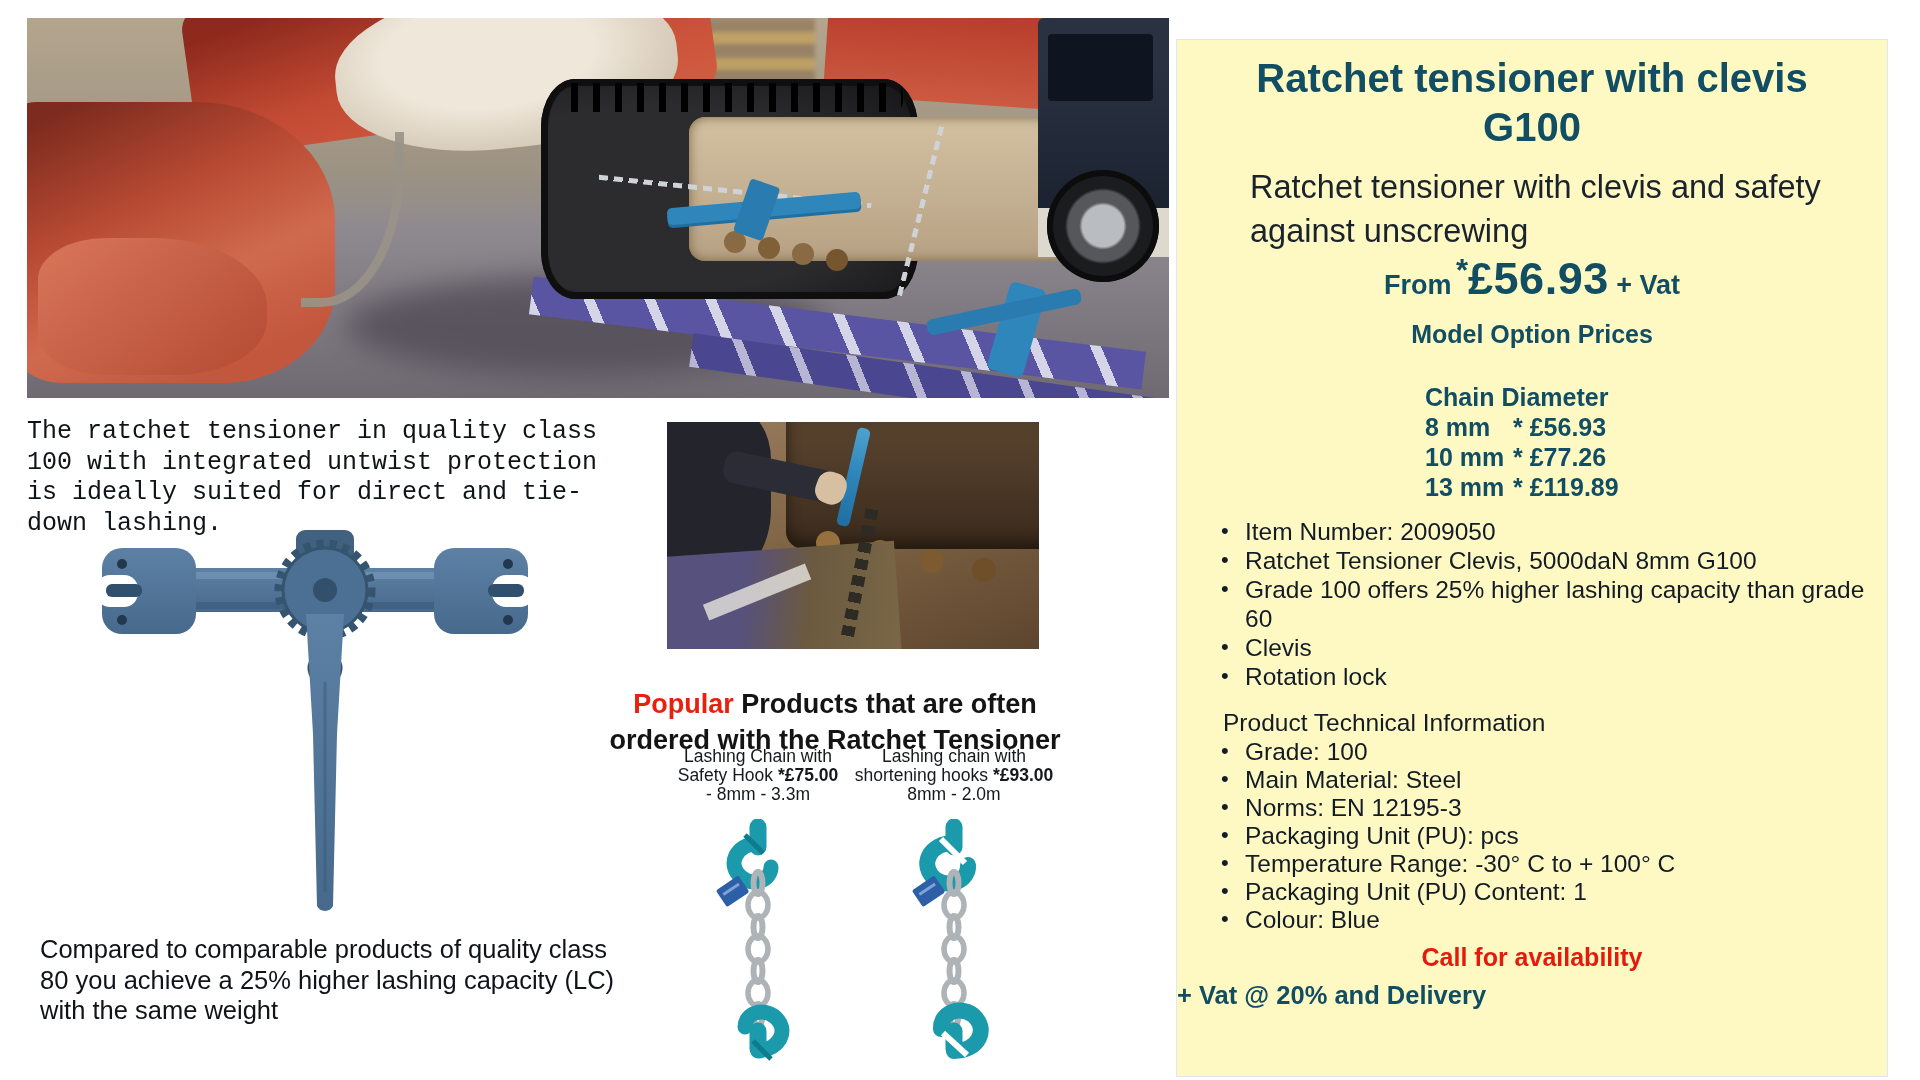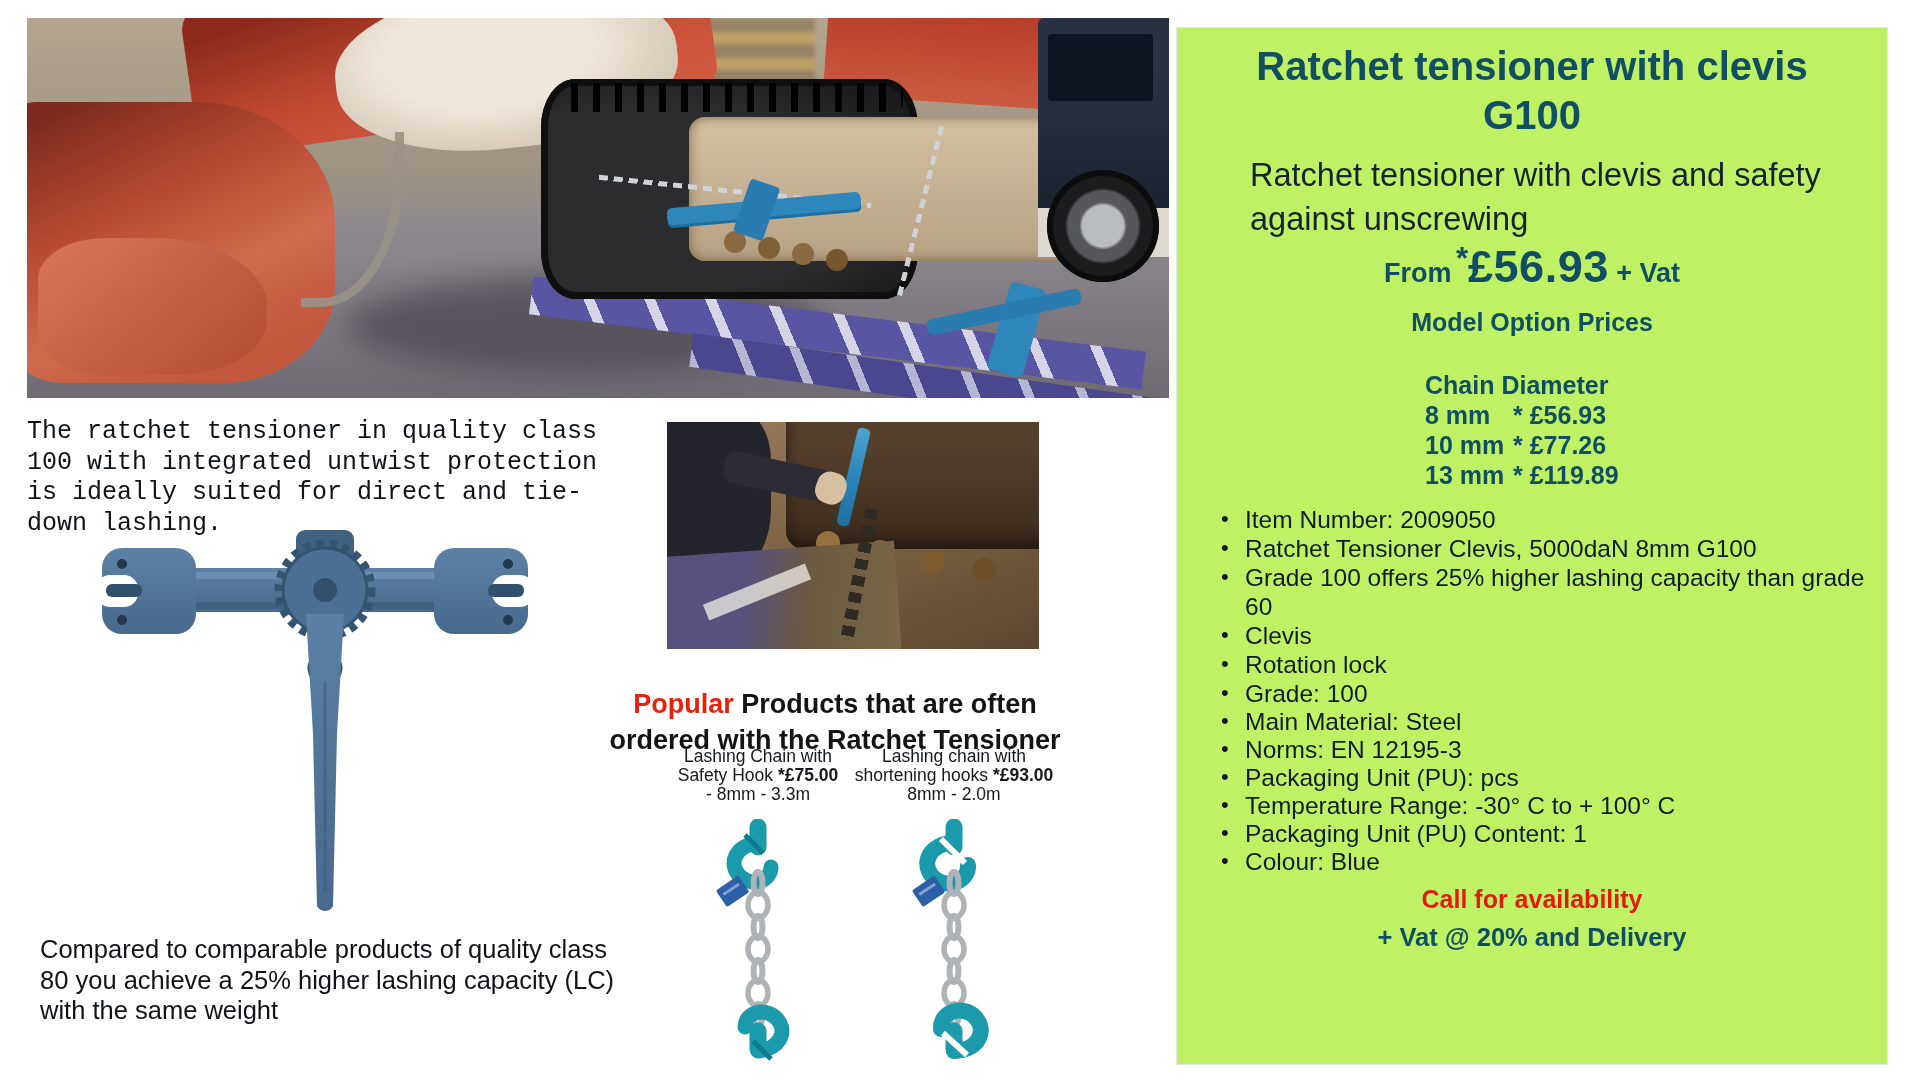--- a/index.html
+++ b/index.html
@@ -60,38 +60,38 @@
   
   #popular { left:600px; top:686px; width:470px; text-align:center; font-size:27px; font-weight:700; line-height:36px; color:#141414; }
   #popular .hl { color:#e8210d; }
   .card { position:absolute; text-align:center; font-size:17.5px; line-height:19px; color:#15191d; }
   #card-left  { left:660px; top:747px; width:196px; }
   #card-right { left:848px; top:747px; width:212px; }
   .card b { font-weight:700; }
   .card svg { margin-top:15px; }
 
   
-  #panel { left:1176px; top:27px; width:712px; height:1038px; background:#bef264; border:1px solid #dfe7f1; overflow:hidden; }
+  #panel { left:1176px; top:39px; width:712px; height:1038px; background:#fef9c3; border:1px solid #dfe7f1; overflow:hidden; }
   #panel .title { margin-top:14px; text-align:center; font-size:40px; font-weight:700; line-height:49px; color:#114e63; }
   #panel .subtitle { margin-top:13px; padding:0 58px 0 73px; font-size:32.5px; line-height:44px; color:#1a232d; }
   #panel .price { text-align:center; color:#114e63; font-weight:700; }
   #panel .price .from { font-size:27px; }
   #panel .price .star { font-size:31px; vertical-align:13px; }
   #panel .price .amount { font-size:45px; letter-spacing:.5px; }
   #panel .price .vat { font-size:27px; }
   #panel .model-label { margin-top:15px; text-align:center; font-size:25px; font-weight:700; color:#114e63; }
   #panel .options { margin:33px 0 0 248px; font-size:25px; font-weight:700; line-height:30px; color:#114e63; }
   #panel .options .size { display:inline-block; width:88px; }
   ul.blist { list-style:none; margin:15px 0 0 40px; font-size:24.5px; line-height:29px; color:#131c26; }
   ul.blist li { position:relative; padding-left:28px; }
   ul.blist li::before { content:"•"; position:absolute; left:4px; top:-1px; font-size:22px; }
   #panel .tech-label { margin:17px 0 0 46px; font-size:24.5px; line-height:29px; color:#131c26; }
   #panel .specs { margin-top:1px; line-height:28px; }
   #panel .avail { margin-top:9px; text-align:center; font-size:25px; font-weight:700; color:#e31b0c; }
-  #panel .footnotes { margin-top:9px; text-align:center; font-size:25.5px; font-weight:700; line-height:29.5px; color:#114e63; }
+  #panel .footnotes { margin-top:9px; font-size:25.5px; font-weight:700; line-height:29.5px; color:#114e63; }
 </style>
 </head>
 <body>
 
 <div id="hero" class="abs">
   <div class="h-yardblob1"></div>
   <div class="h-yardblob2"></div>
   <div class="h-yardblob3"></div>
   <div class="h-redright"></div>
   <div class="h-redboom"></div>
@@ -259,20 +259,21 @@
     <div><span class="size">10 mm</span><span>* £77.26</span></div>
     <div><span class="size">13 mm</span><span>* £119.89</span></div>
   </div>
   <ul class="blist">
     <li>Item Number: 2009050</li>
     <li>Ratchet Tensioner Clevis, 5000daN 8mm G100</li>
     <li>Grade 100 offers 25% higher lashing capacity than grade 60</li>
     <li>Clevis</li>
     <li>Rotation lock</li>
   </ul>
+  <div class="tech-label">Product Technical Information</div>
   <ul class="blist specs">
     <li>Grade: 100</li>
     <li>Main Material: Steel</li>
     <li>Norms: EN 12195-3</li>
     <li>Packaging Unit (PU): pcs</li>
     <li>Temperature Range: -30° C to + 100° C</li>
     <li>Packaging Unit (PU) Content: 1</li>
     <li>Colour: Blue</li>
   </ul>
   <div class="avail">Call for availability</div>

